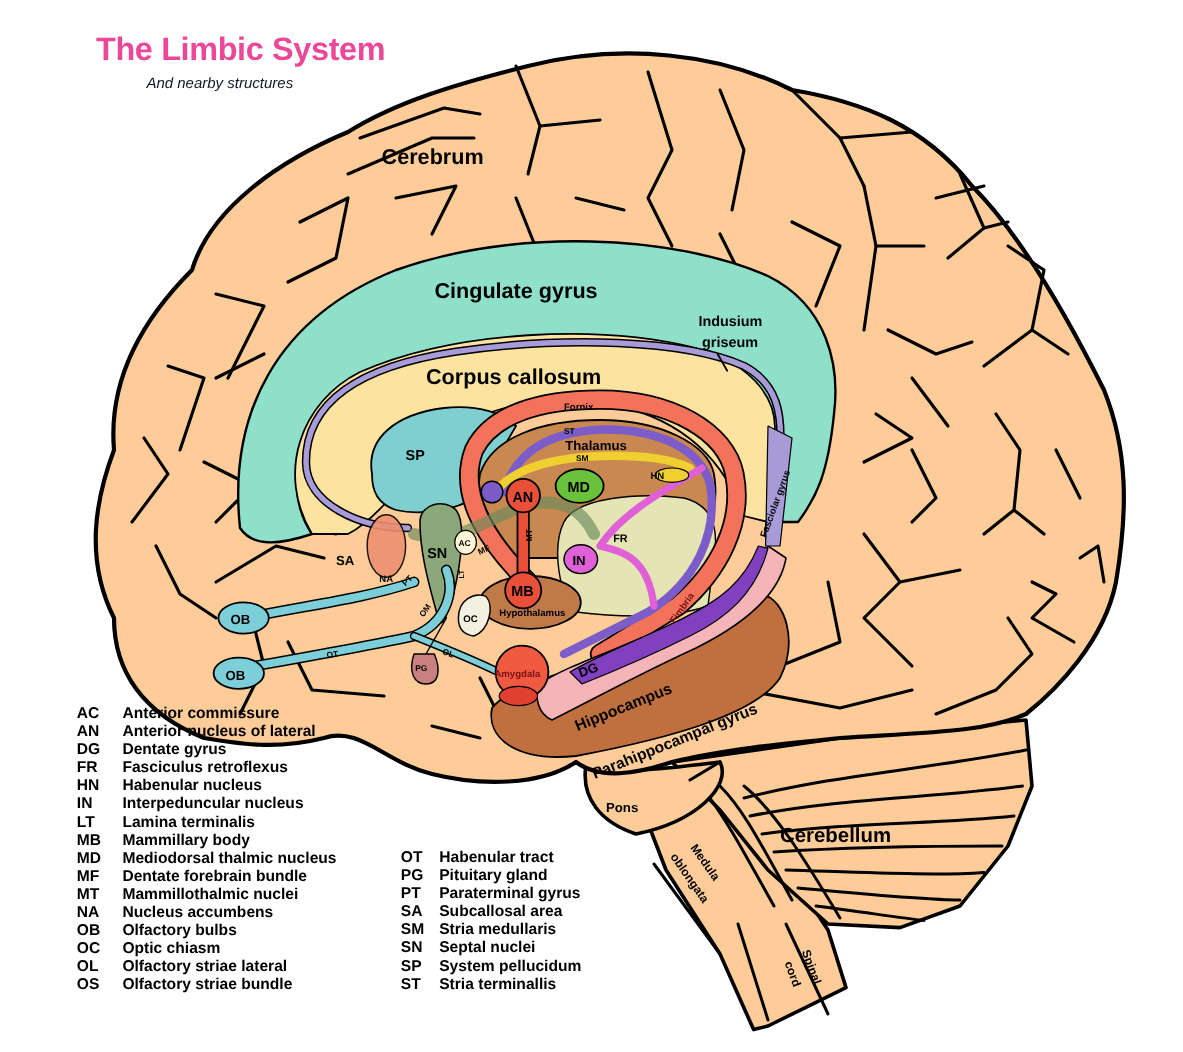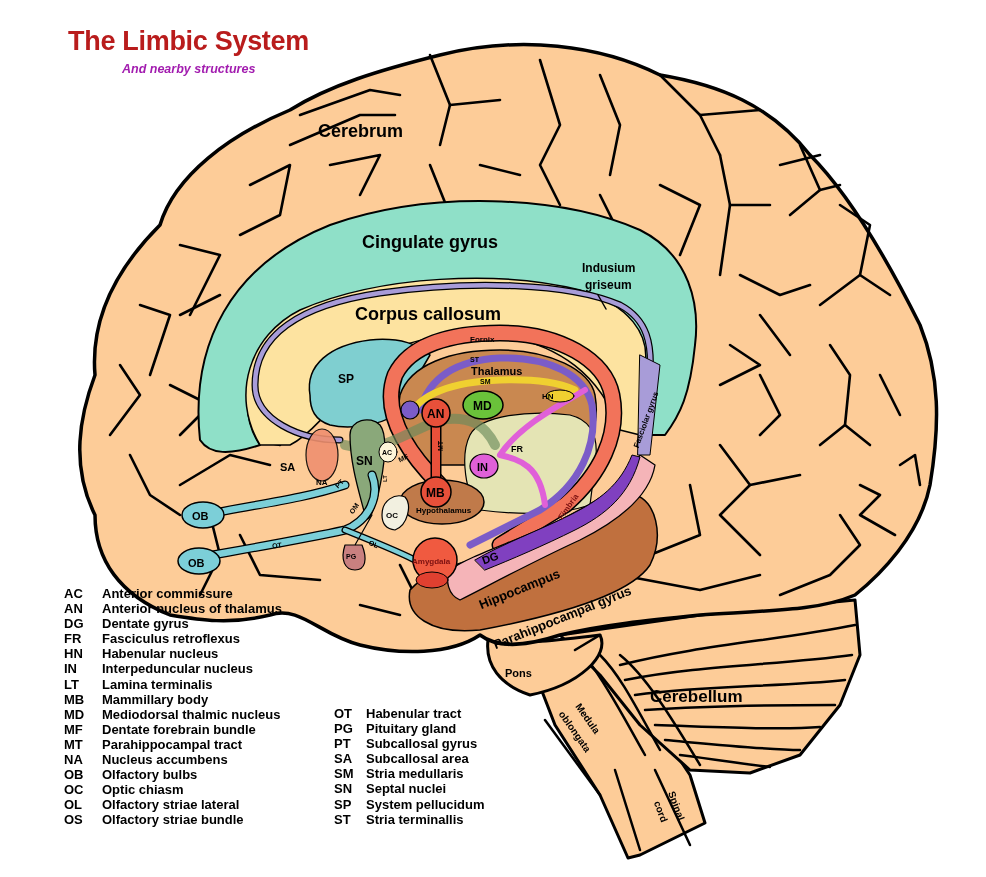--- a/index.html
+++ b/index.html
@@ -1,20 +1,20 @@
 <!DOCTYPE html>
 <html><head>
   <meta charset="utf-8">
   <style>
     html, body { margin: 0; padding: 0; background: #ffffff; }
     body { width: 986px; height: 877px; position: relative; overflow: hidden;
            font-family: "Liberation Sans", sans-serif; }
     #stage { position: absolute; left: 0; top: 15px; width: 957px; height: 877px; }
-    .title { position: absolute; left: 68px; top: 26px; font-size: 27px; font-weight: bold; color: #b91c1c; letter-spacing: -0.3px; }
-    .subtitle { position: absolute; left: 122px; top: 62px; font-size: 12.5px; font-weight: bold; font-style: italic; color: #a21caf; }
+    .title { position: absolute; left: 80px; top: 26px; font-size: 27px; font-weight: bold; color: #ec4899; letter-spacing: -0.3px; }
+    .subtitle { position: absolute; left: 122px; top: 62px; font-size: 12.5px; font-weight: normal; font-style: italic; color: #0f172a; }
     .legend { position: absolute; font-size: 13px; font-weight: bold; color: #000; line-height: 15.1px; }
     .legend .row { display: flex; white-space: nowrap; }
     .legend .abbr { width: 38px; }
     #legend-left { left: 64px; top: 586px; }
     #legend-right { left: 334px; top: 706px; }
     #legend-right .abbr { width: 32px; }
     svg text { font-family: "Liberation Sans", sans-serif; font-weight: bold; }
   </style>
 </head>
 <body>
@@ -228,21 +228,21 @@
 <div class="title">The Limbic System</div>
 <div class="subtitle">And nearby structures</div>
 
 <div id="legend-left" class="legend">
     <div class="row">
       <span class="abbr">AC</span>
       <span class="lname">Anterior commissure</span>
     </div>
     <div class="row">
       <span class="abbr">AN</span>
-      <span class="lname">Anterior nucleus of thalamus</span>
+      <span class="lname">Anterior nucleus of lateral</span>
     </div>
     <div class="row">
       <span class="abbr">DG</span>
       <span class="lname">Dentate gyrus</span>
     </div>
     <div class="row">
       <span class="abbr">FR</span>
       <span class="lname">Fasciculus retroflexus</span>
     </div>
     <div class="row">
@@ -264,21 +264,21 @@
     <div class="row">
       <span class="abbr">MD</span>
       <span class="lname">Mediodorsal thalmic nucleus</span>
     </div>
     <div class="row">
       <span class="abbr">MF</span>
       <span class="lname">Dentate forebrain bundle</span>
     </div>
     <div class="row">
       <span class="abbr">MT</span>
-      <span class="lname">Parahippocampal tract</span>
+      <span class="lname">Mammillothalmic nuclei</span>
     </div>
     <div class="row">
       <span class="abbr">NA</span>
       <span class="lname">Nucleus accumbens</span>
     </div>
     <div class="row">
       <span class="abbr">OB</span>
       <span class="lname">Olfactory bulbs</span>
     </div>
     <div class="row">
@@ -298,21 +298,21 @@
     <div class="row">
       <span class="abbr">OT</span>
       <span class="lname">Habenular tract</span>
     </div>
     <div class="row">
       <span class="abbr">PG</span>
       <span class="lname">Pituitary gland</span>
     </div>
     <div class="row">
       <span class="abbr">PT</span>
-      <span class="lname">Subcallosal gyrus</span>
+      <span class="lname">Paraterminal gyrus</span>
     </div>
     <div class="row">
       <span class="abbr">SA</span>
       <span class="lname">Subcallosal area</span>
     </div>
     <div class="row">
       <span class="abbr">SM</span>
       <span class="lname">Stria medullaris</span>
     </div>
     <div class="row">

